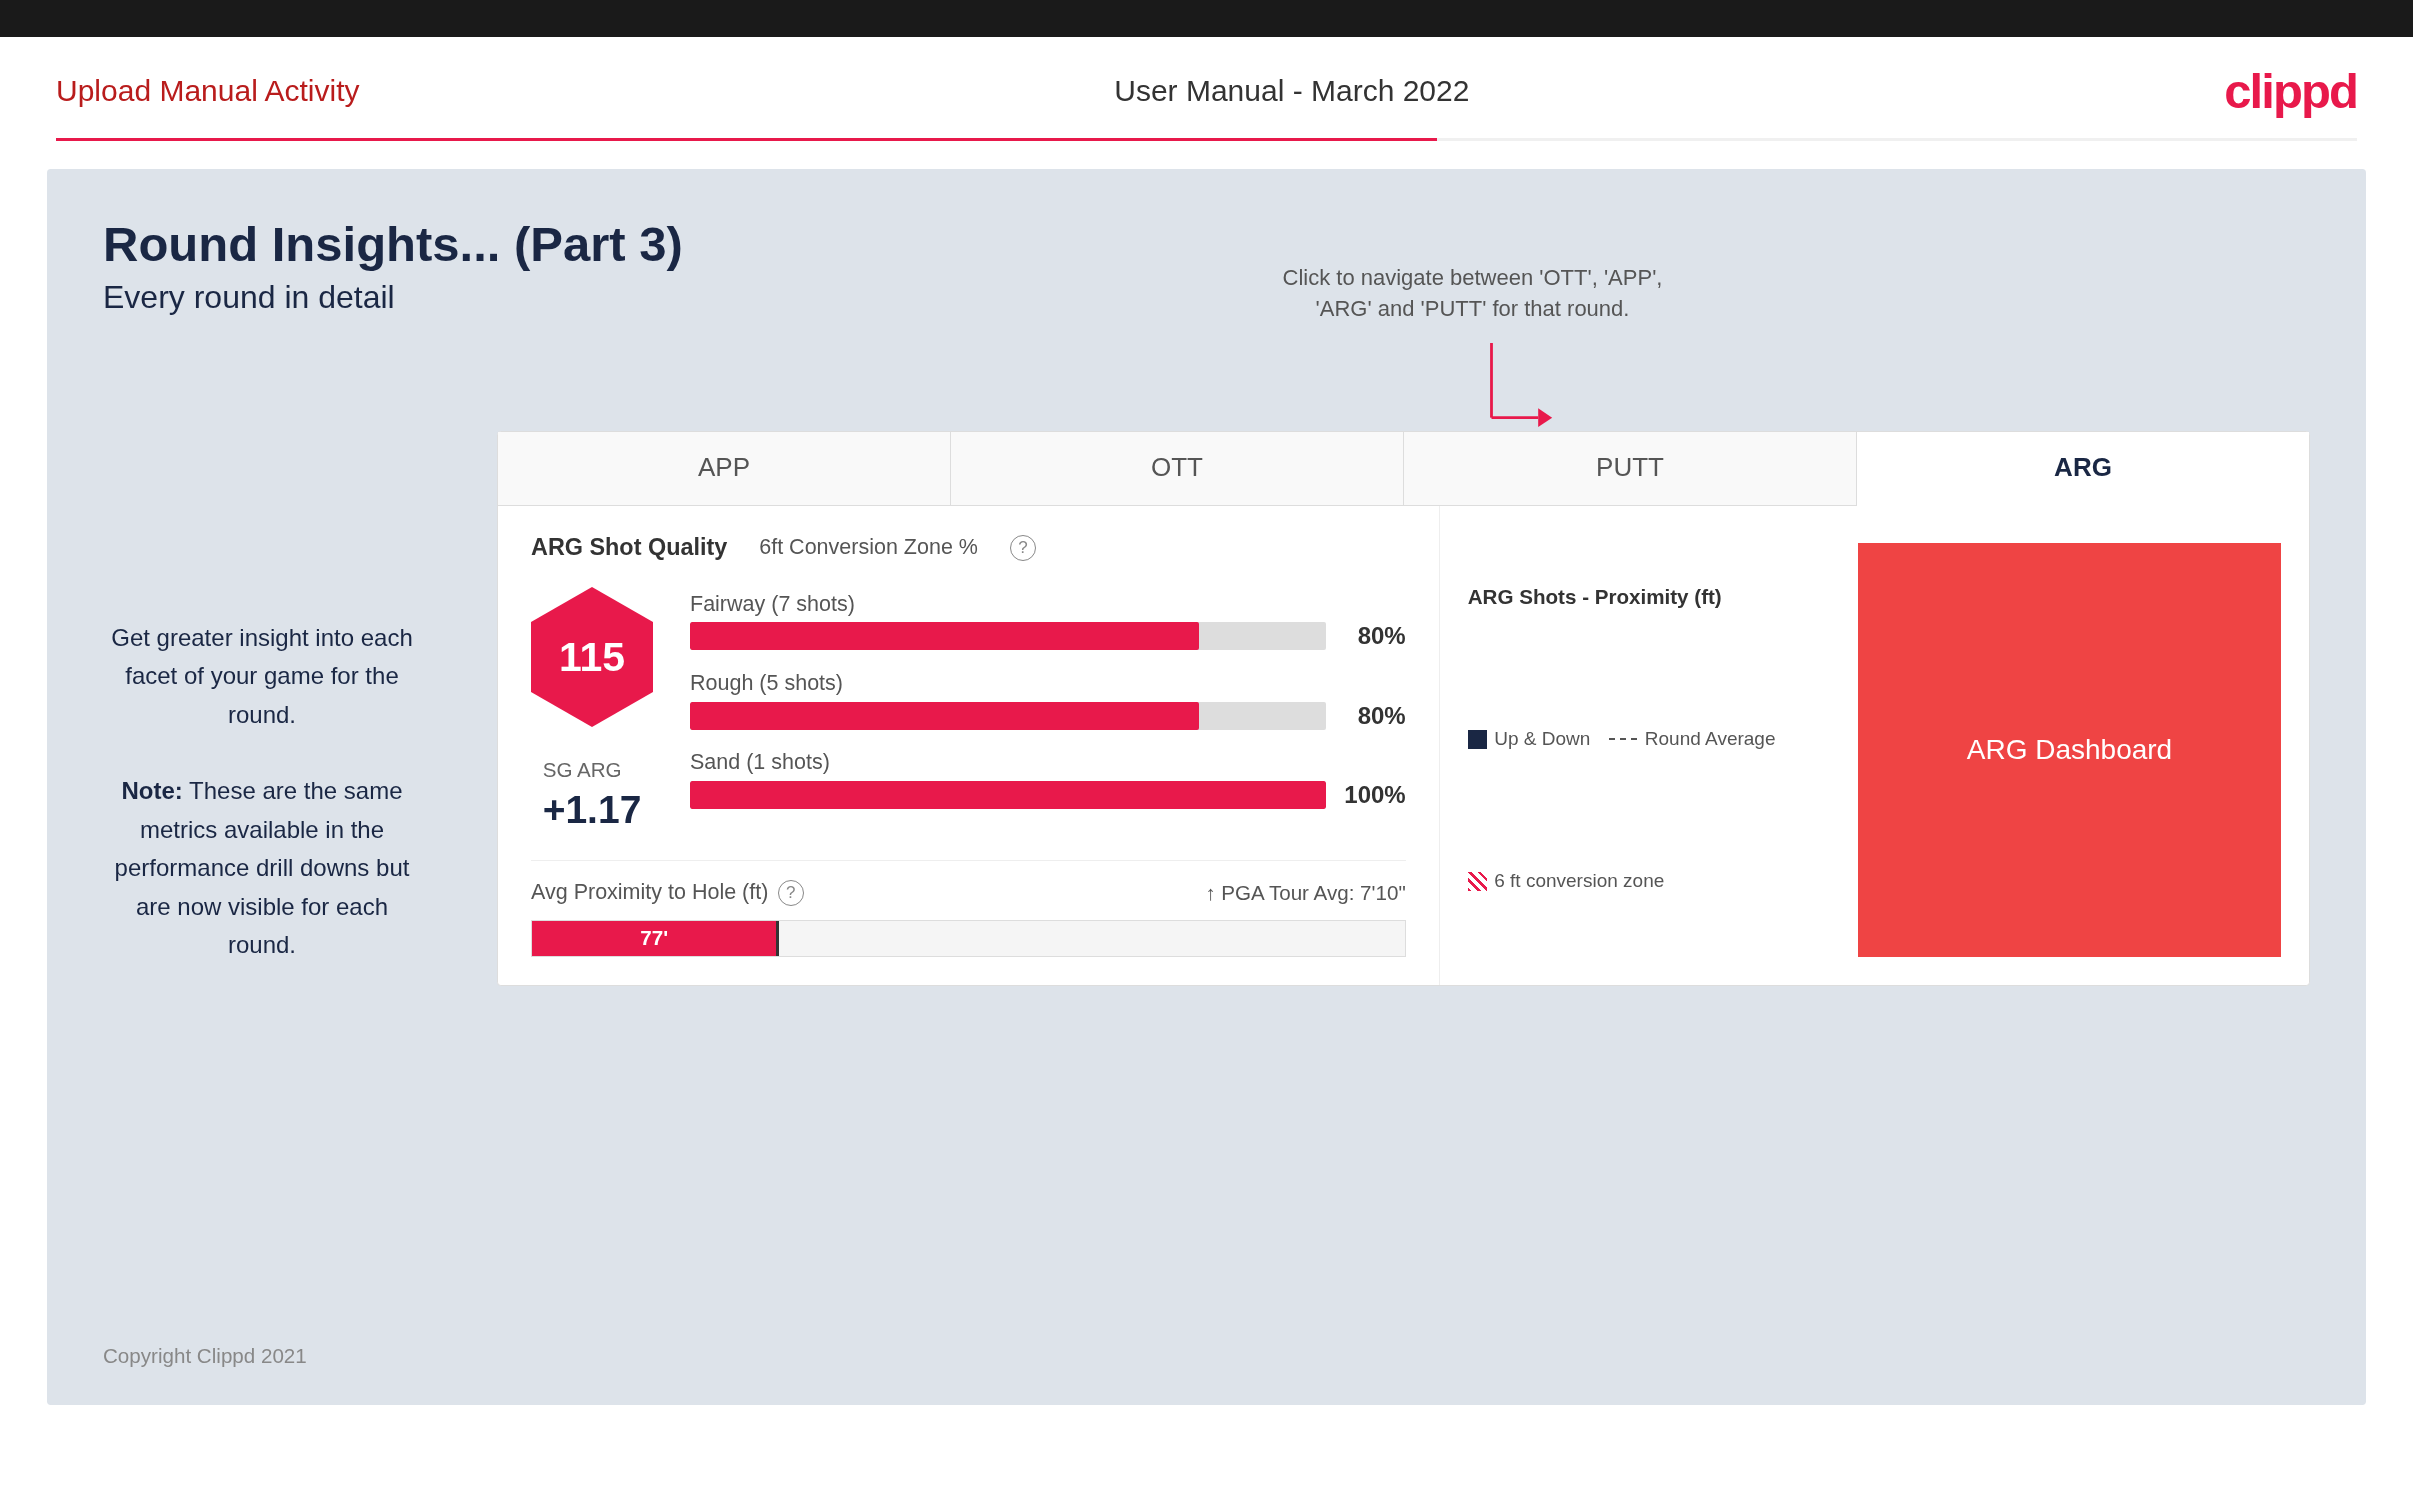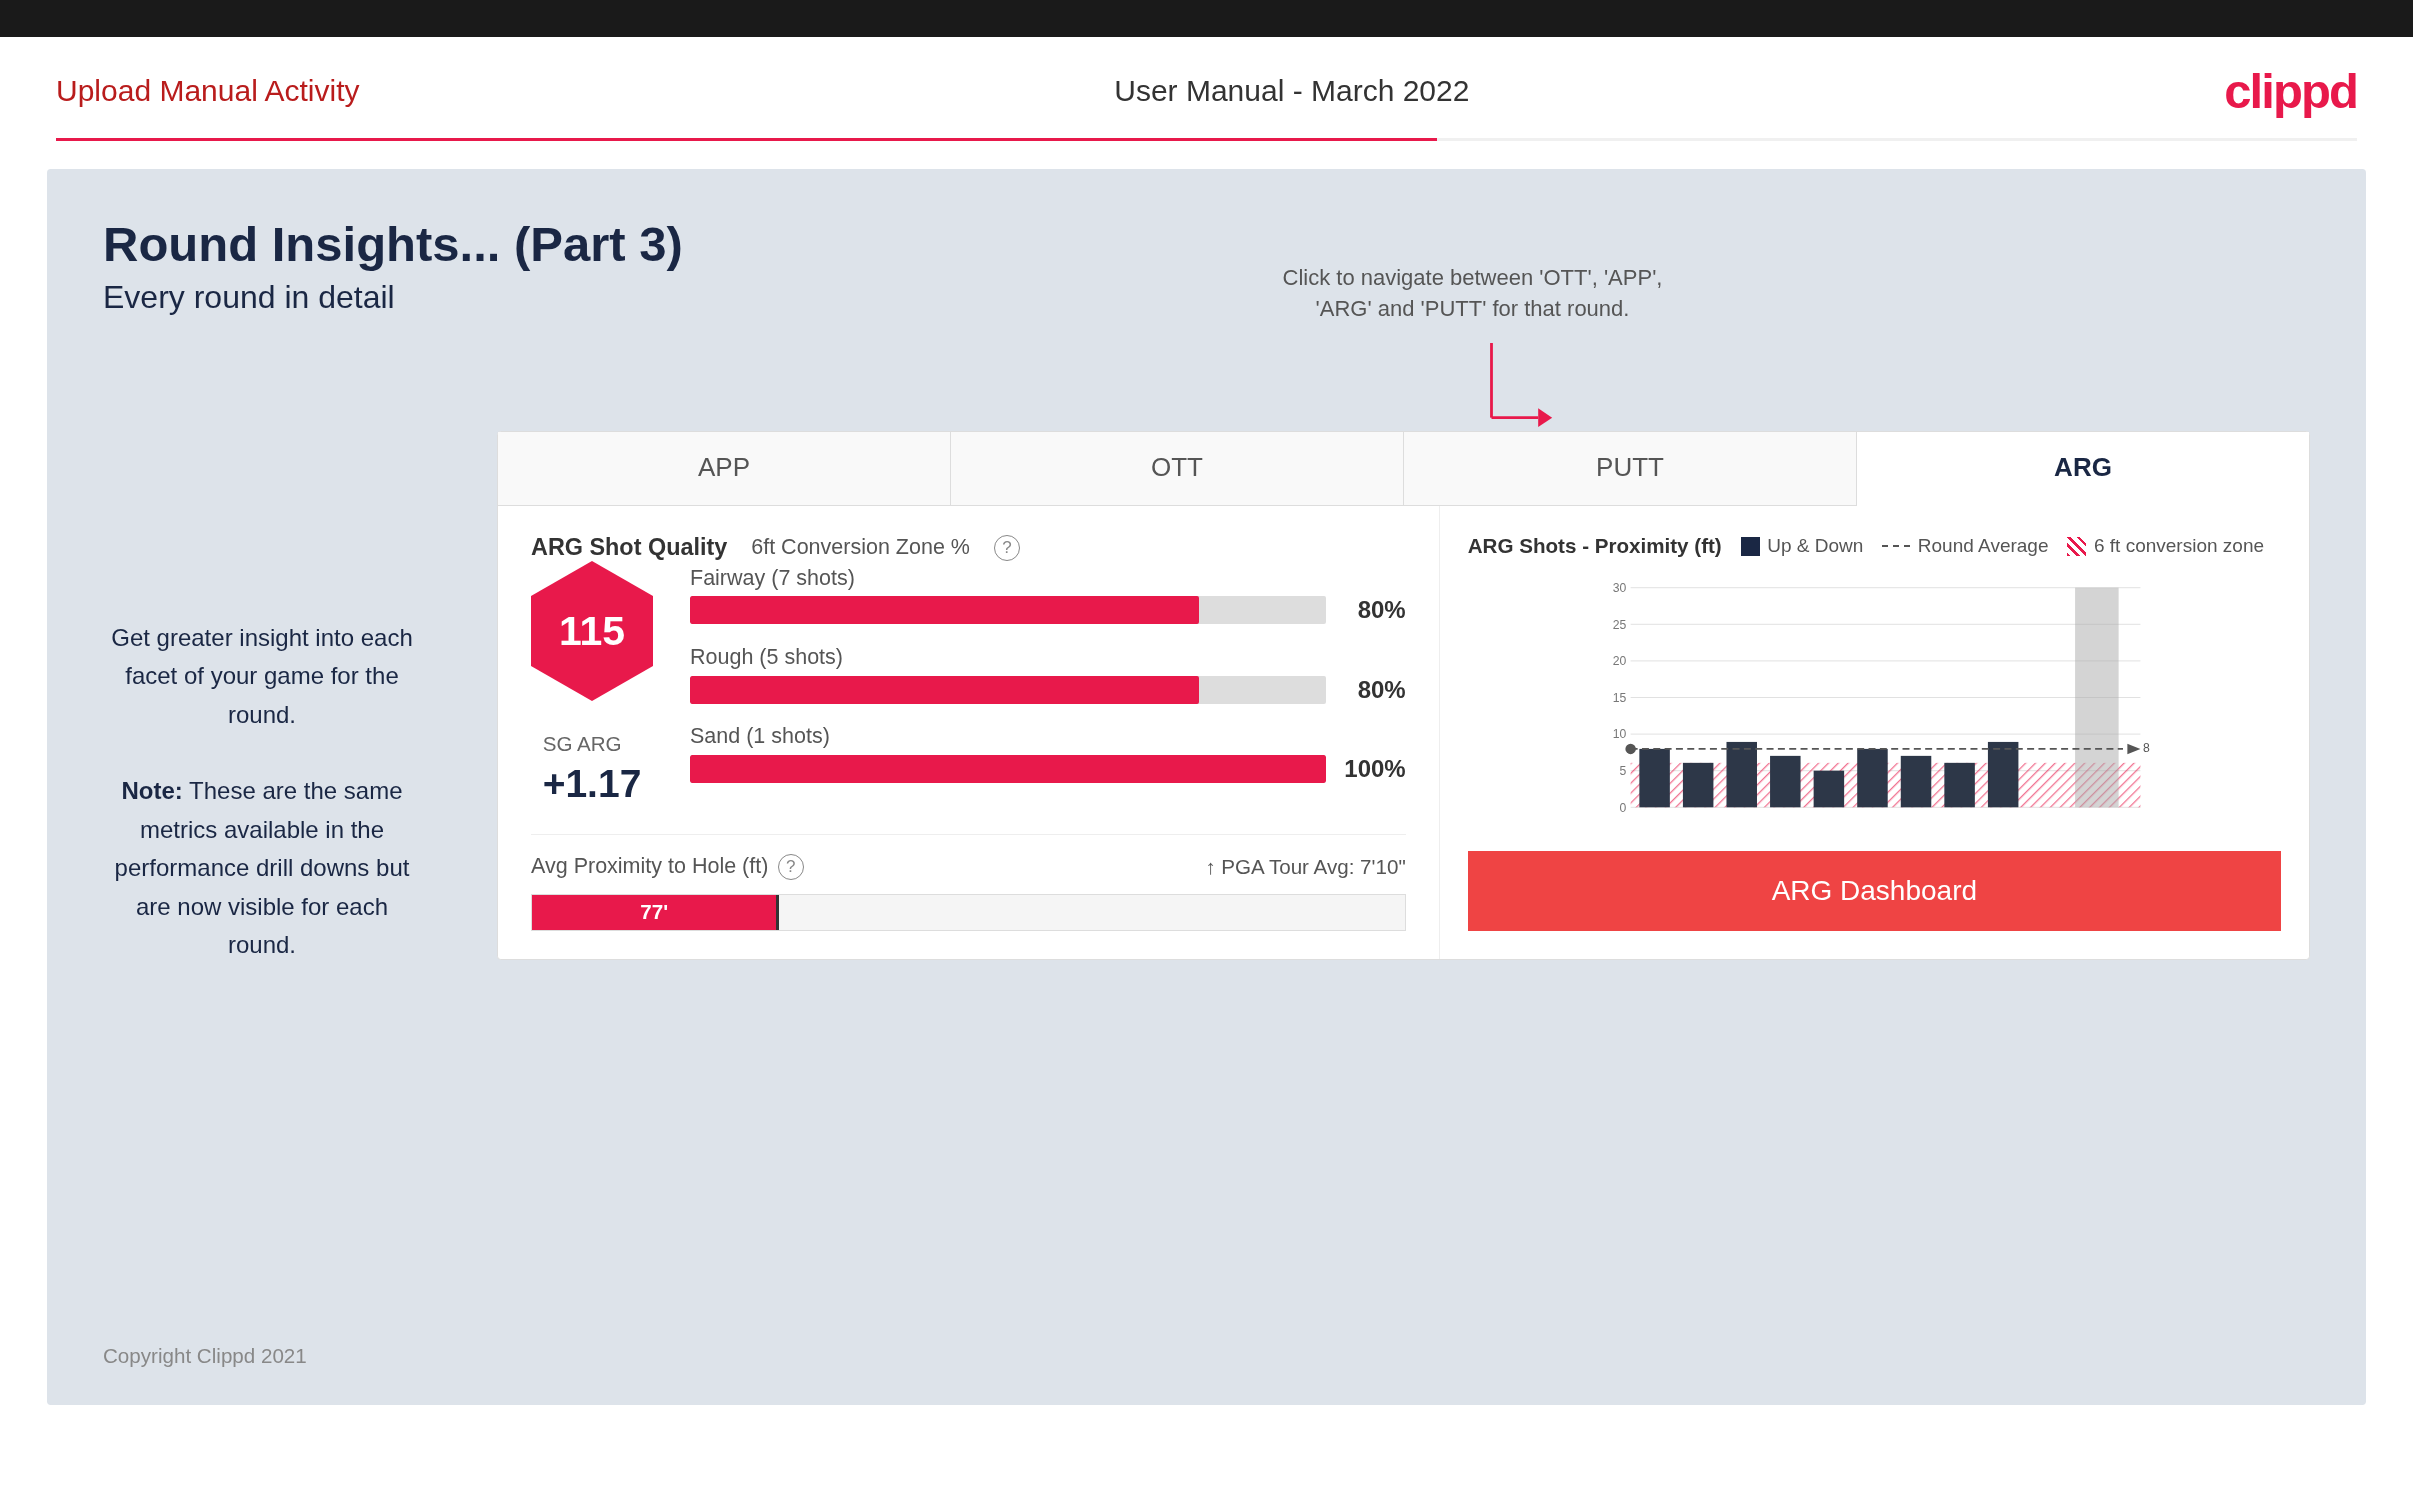--- a/index.html
+++ b/index.html
@@ -144,21 +144,22 @@
     .left-panel {
       flex: 0 0 52%;
       padding: 28px 33px;
       border-right: 0.9px solid #eee;
     }
 
     
     .shot-quality-header {
       display: flex;
       align-items: center;
-      gap: 24px;
+      gap: 32px;
+      margin-bottom: 26px;
       font-size: 22.5px;
       color: #333;
     }
     .shot-quality-header .section-label {
       font-weight: 600;
       font-size: 23.4px;
     }
     .shot-quality-header .zone-label {
       font-size: 21.5px;
       color: #555;
@@ -293,21 +294,20 @@
       width: 2.8px;
       height: 100%;
       background: #333;
     }
 
     
     .right-panel {
       flex: 0 0 48%;
       padding: 28px 28px;
       display: flex;
-      flex-direction: column;
     }
     .chart-header {
       display: flex;
       align-items: center;
       gap: 19px;
       margin-bottom: 14px;
       font-size: 20.6px;
       color: #555;
       flex-wrap: wrap;
     }

